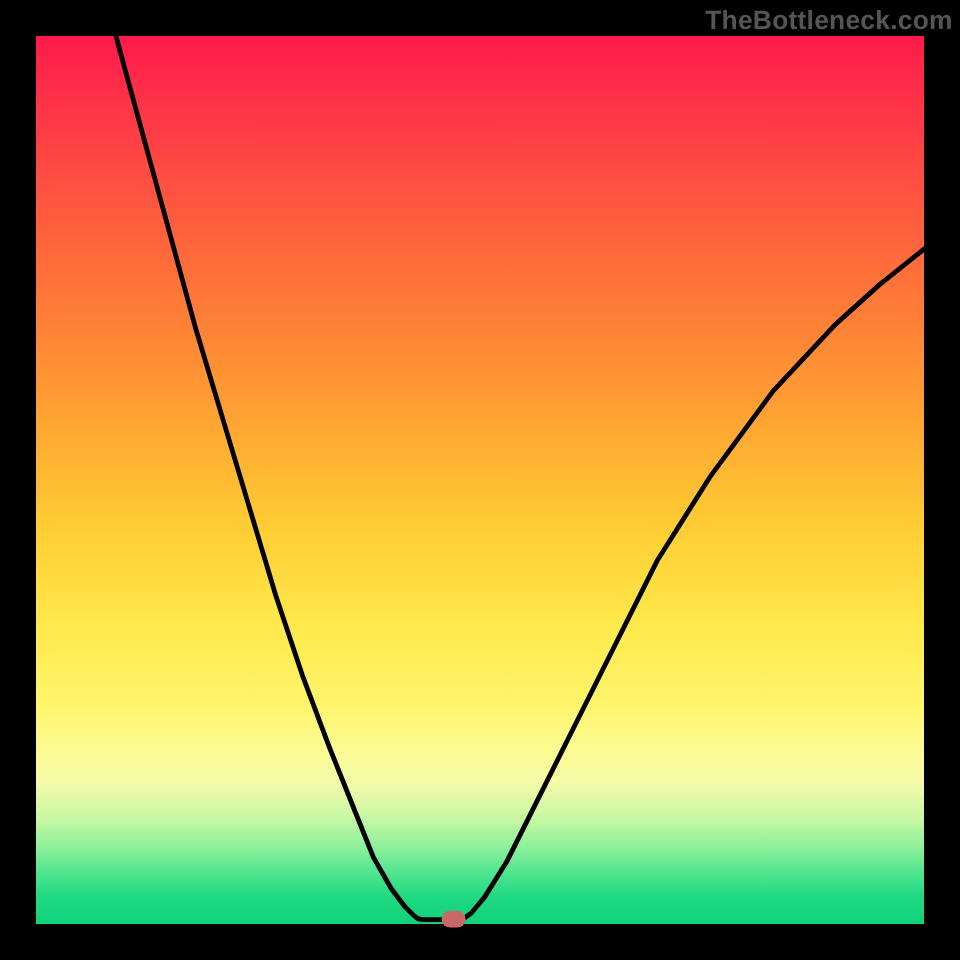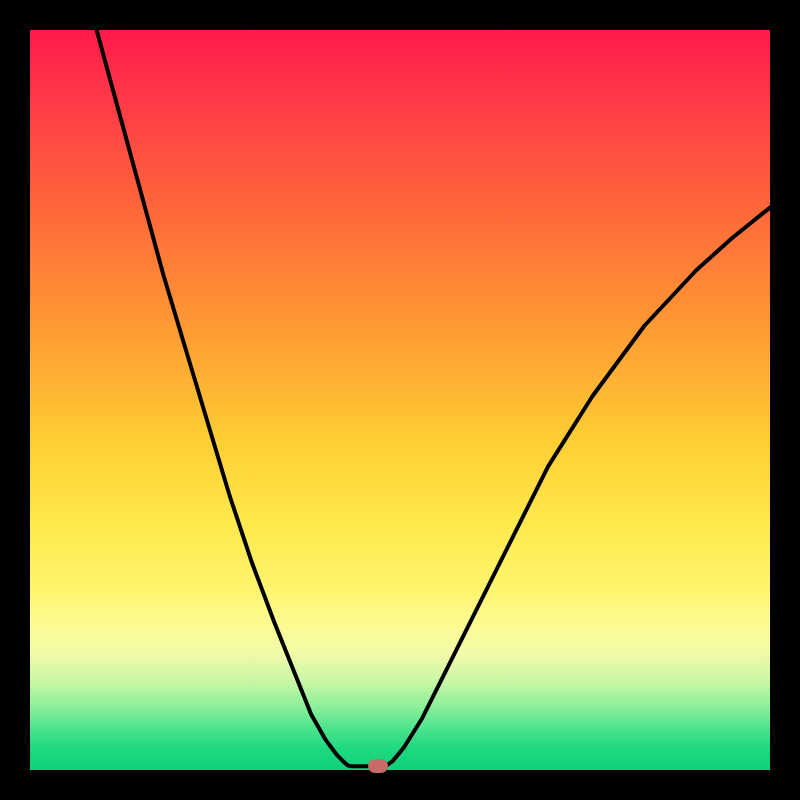--- a/index.html
+++ b/index.html
@@ -68,13 +68,14 @@
 </head>
 <body>
 
 <div class="frame">
   <div class="plot-area">
     <svg class="curve" width="740" height="740" viewBox="0 0 740 740">
       <path id="curve-path" d="M66.6,0.0 L88.8,81.4 L111.0,162.8 L133.2,244.2 L155.4,318.2 L177.6,392.2 L199.8,466.2 L222.0,532.8 L244.2,592.0 L266.4,647.5 L281.2,684.5 L296.0,710.4 L307.1,725.2 L314.5,732.6 L318.2,735.6 L321.9,736.3 L321.9,736.3 L355.2,736.3 L355.2,736.3 L362.6,731.1 L373.7,717.8 L392.2,688.2 L414.4,643.8 L444.0,584.6 L481.0,510.6 L518.0,436.6 L562.4,366.3 L614.2,296.0 L666.0,240.5 L703.0,207.2 L740.0,177.6" fill="none" stroke="#000" stroke-width="4" stroke-linejoin="round" stroke-linecap="round"></path>
     </svg>
     <div id="marker" class="marker" style="left: 347.8px; top: 736.3px; background: rgb(201, 106, 104);"></div>
   </div>
+  <div class="source">TheBottleneck.com</div>
 </div>
 
 </body></html>

